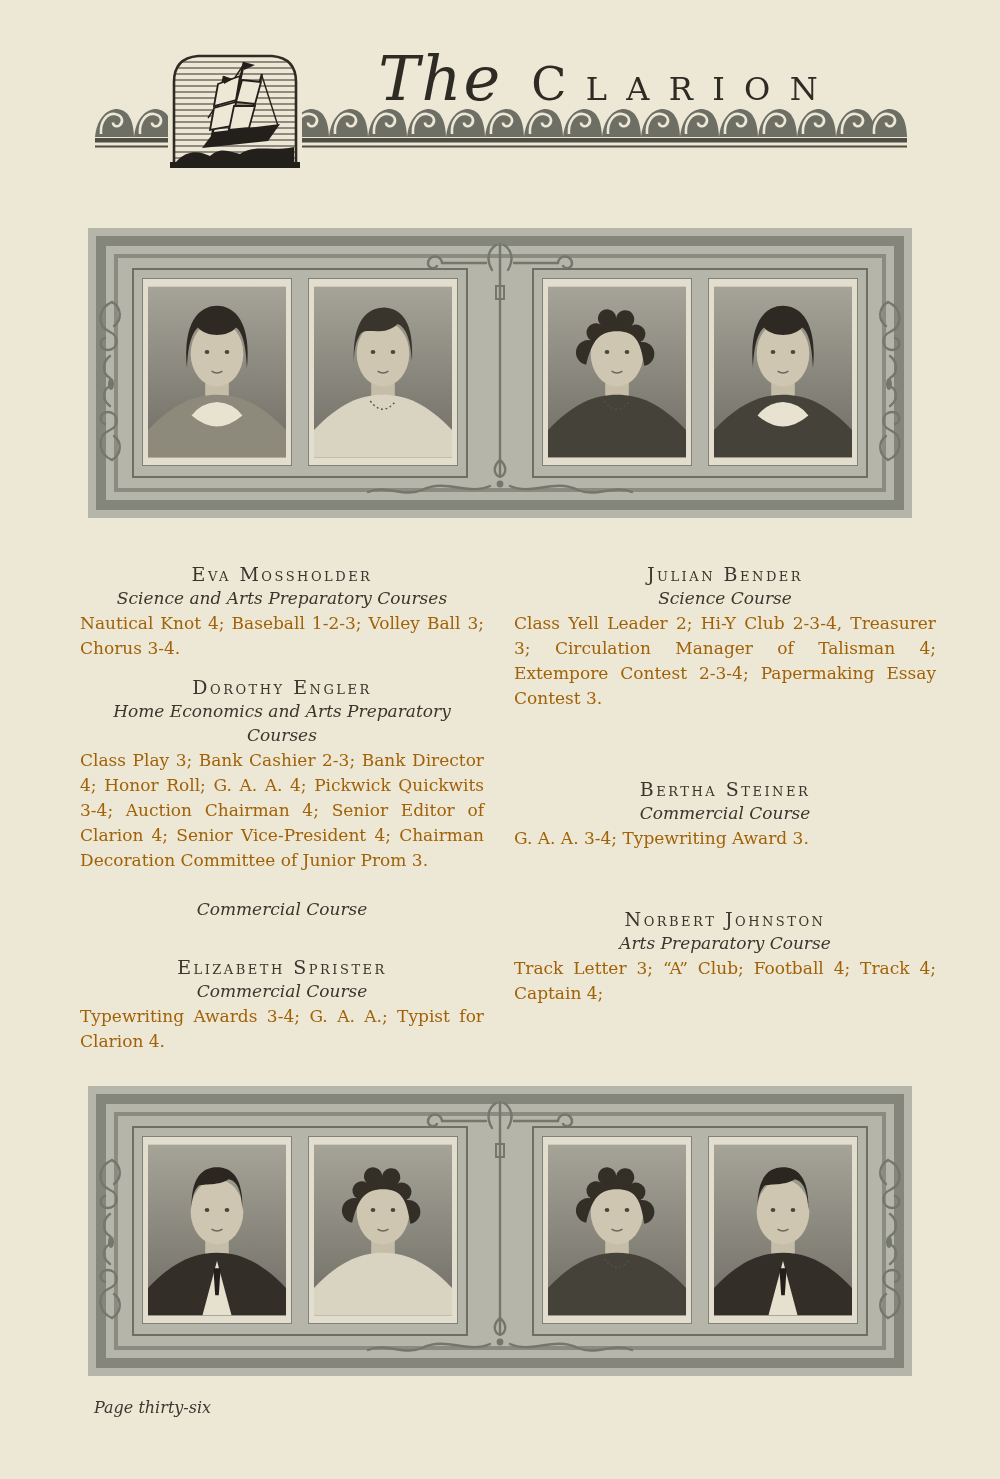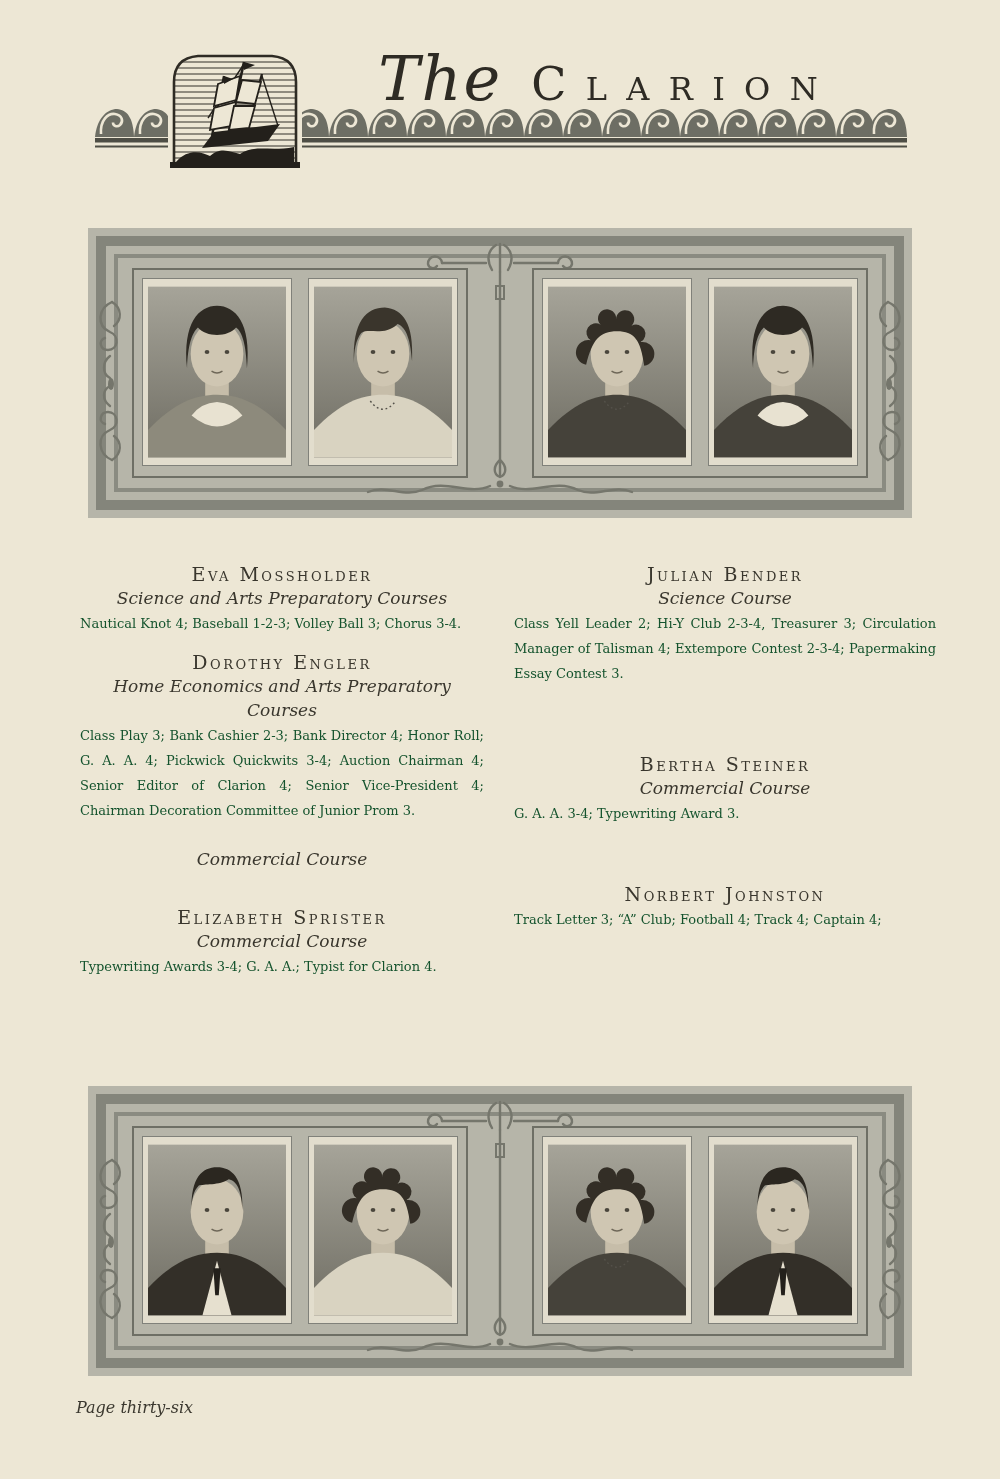--- a/index.html
+++ b/index.html
@@ -55,32 +55,32 @@
   .col{flex:1;}
   .col-left{max-width:404px;}
   .entry .s-name{
     text-align:center;font-variant:small-caps;font-size:19px;
     letter-spacing:2.5px;line-height:24px;color:#39362D;
   }
   .entry .s-course{
     text-align:center;font-style:italic;font-size:17px;line-height:24px;color:#39362D;
   }
   .entry .s-activities{
-    text-align:justify;font-size:13px;line-height:25px;color:#14532d;
+    text-align:justify;font-size:17px;line-height:25px;color:#a16207;
     margin-top:1px;
   }
   .col-left .entry + .entry{margin-top:14px;}
   .col-left .entry:nth-child(3){margin-top:24px;}
   .col-left .entry:nth-child(4){margin-top:34px;}
   .col-right .entry:nth-child(2){margin-top:66px;}
   .col-right .entry:nth-child(3){margin-top:56px;}
   .col-right .entry:nth-child(4){margin-top:66px;}
   
   .footer{
-    position:absolute;left:76px;top:1398px;
+    position:absolute;left:94px;top:1398px;
     font-style:italic;font-size:16px;color:#3B382F;
   }
   .hidden-defs{position:absolute;width:0;height:0;}
 </style>
 </head>
 <body>
 
 <svg class="hidden-defs" aria-hidden="true">
   <defs>
     <linearGradient id="pg" x1="0" y1="0" x2="0" y2="1">
@@ -341,20 +341,21 @@
       <div class="s-course">Science Course</div>
       <div class="s-activities">Class Yell Leader 2; Hi-Y Club 2-3-4, Treasurer 3; Circulation Manager of Talisman 4; Extempore Contest 2-3-4; Papermaking Essay Contest 3.</div>
     </div>
     <div class="entry">
       <div class="s-name">Bertha Steiner</div>
       <div class="s-course">Commercial Course</div>
       <div class="s-activities">G. A. A. 3-4; Typewriting Award 3.</div>
     </div>
     <div class="entry">
       <div class="s-name">Norbert Johnston</div>
+      <div class="s-course">Arts Preparatory Course</div>
       <div class="s-activities">Track Letter 3; “A” Club; Football 4; Track 4; Captain 4;</div>
     </div>
   </div>
 </div>
 
 <div class="panel bottom">
   <div class="band-outer"></div>
   <div class="band-inner"></div>
   <svg class="panel-decor" viewBox="0 0 824 290">
     <path d="M412,44 V16"></path>

